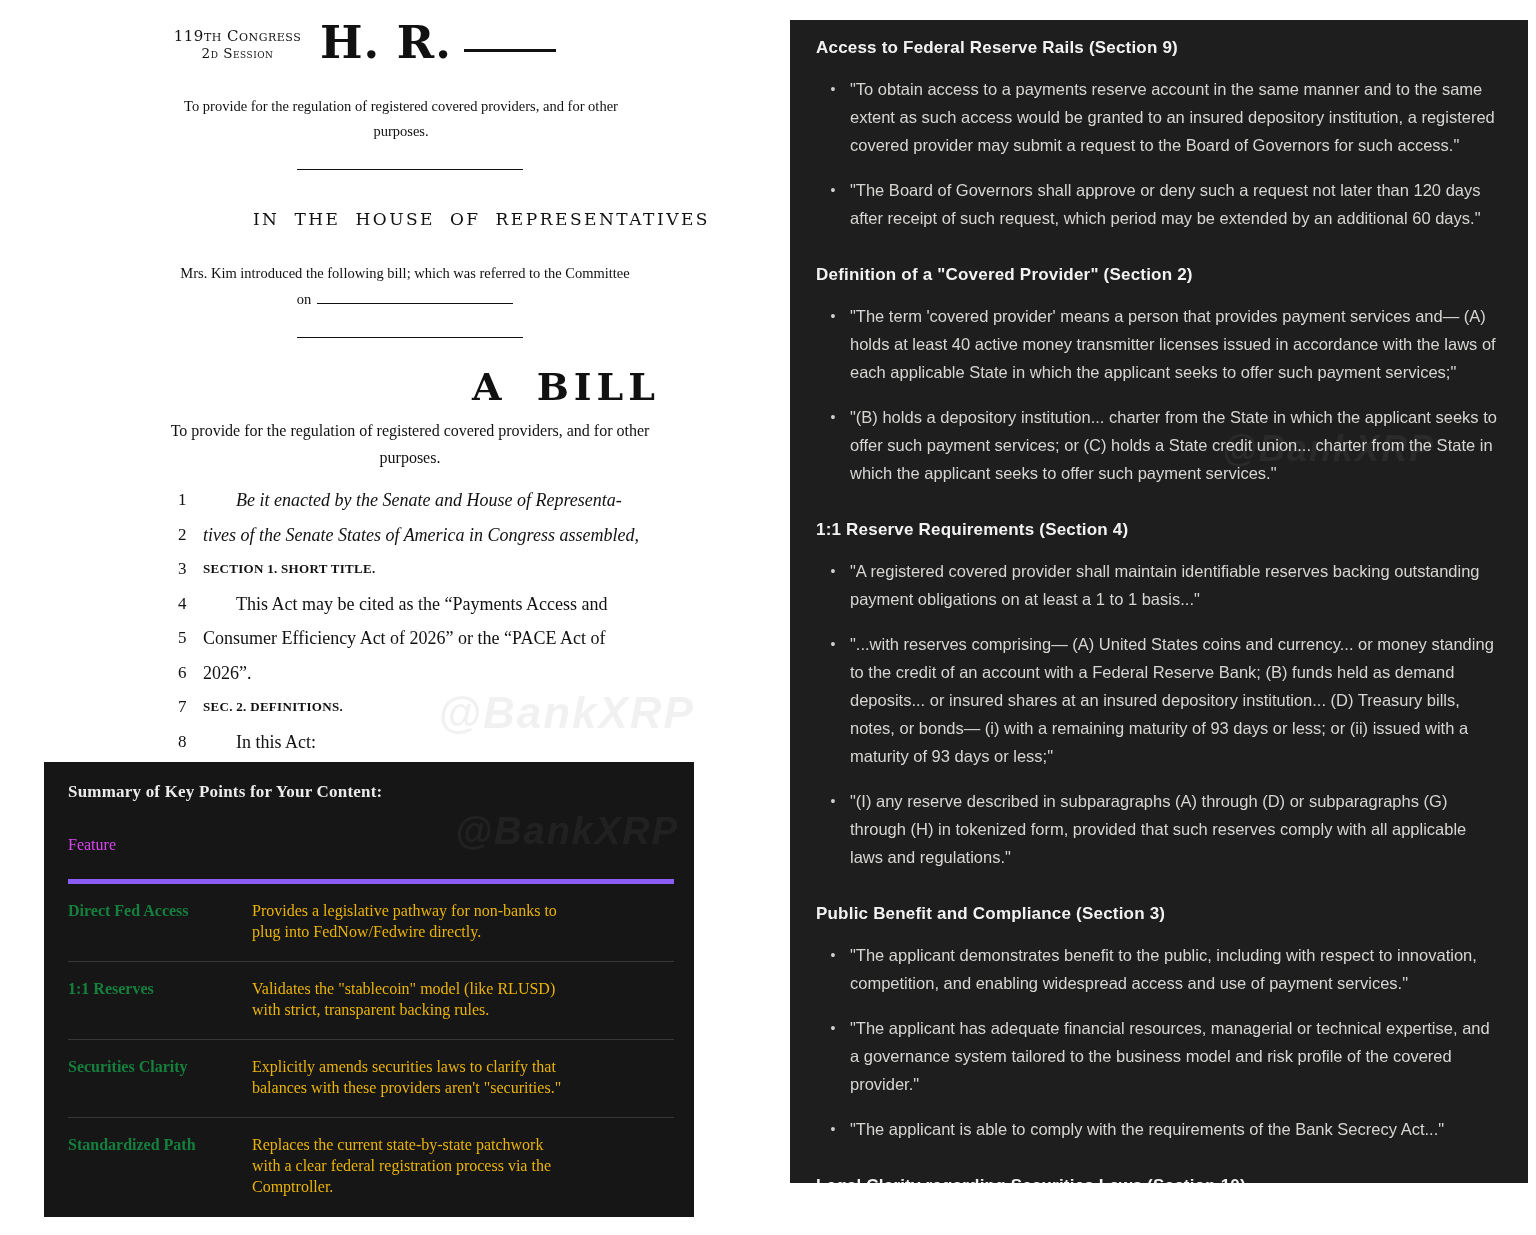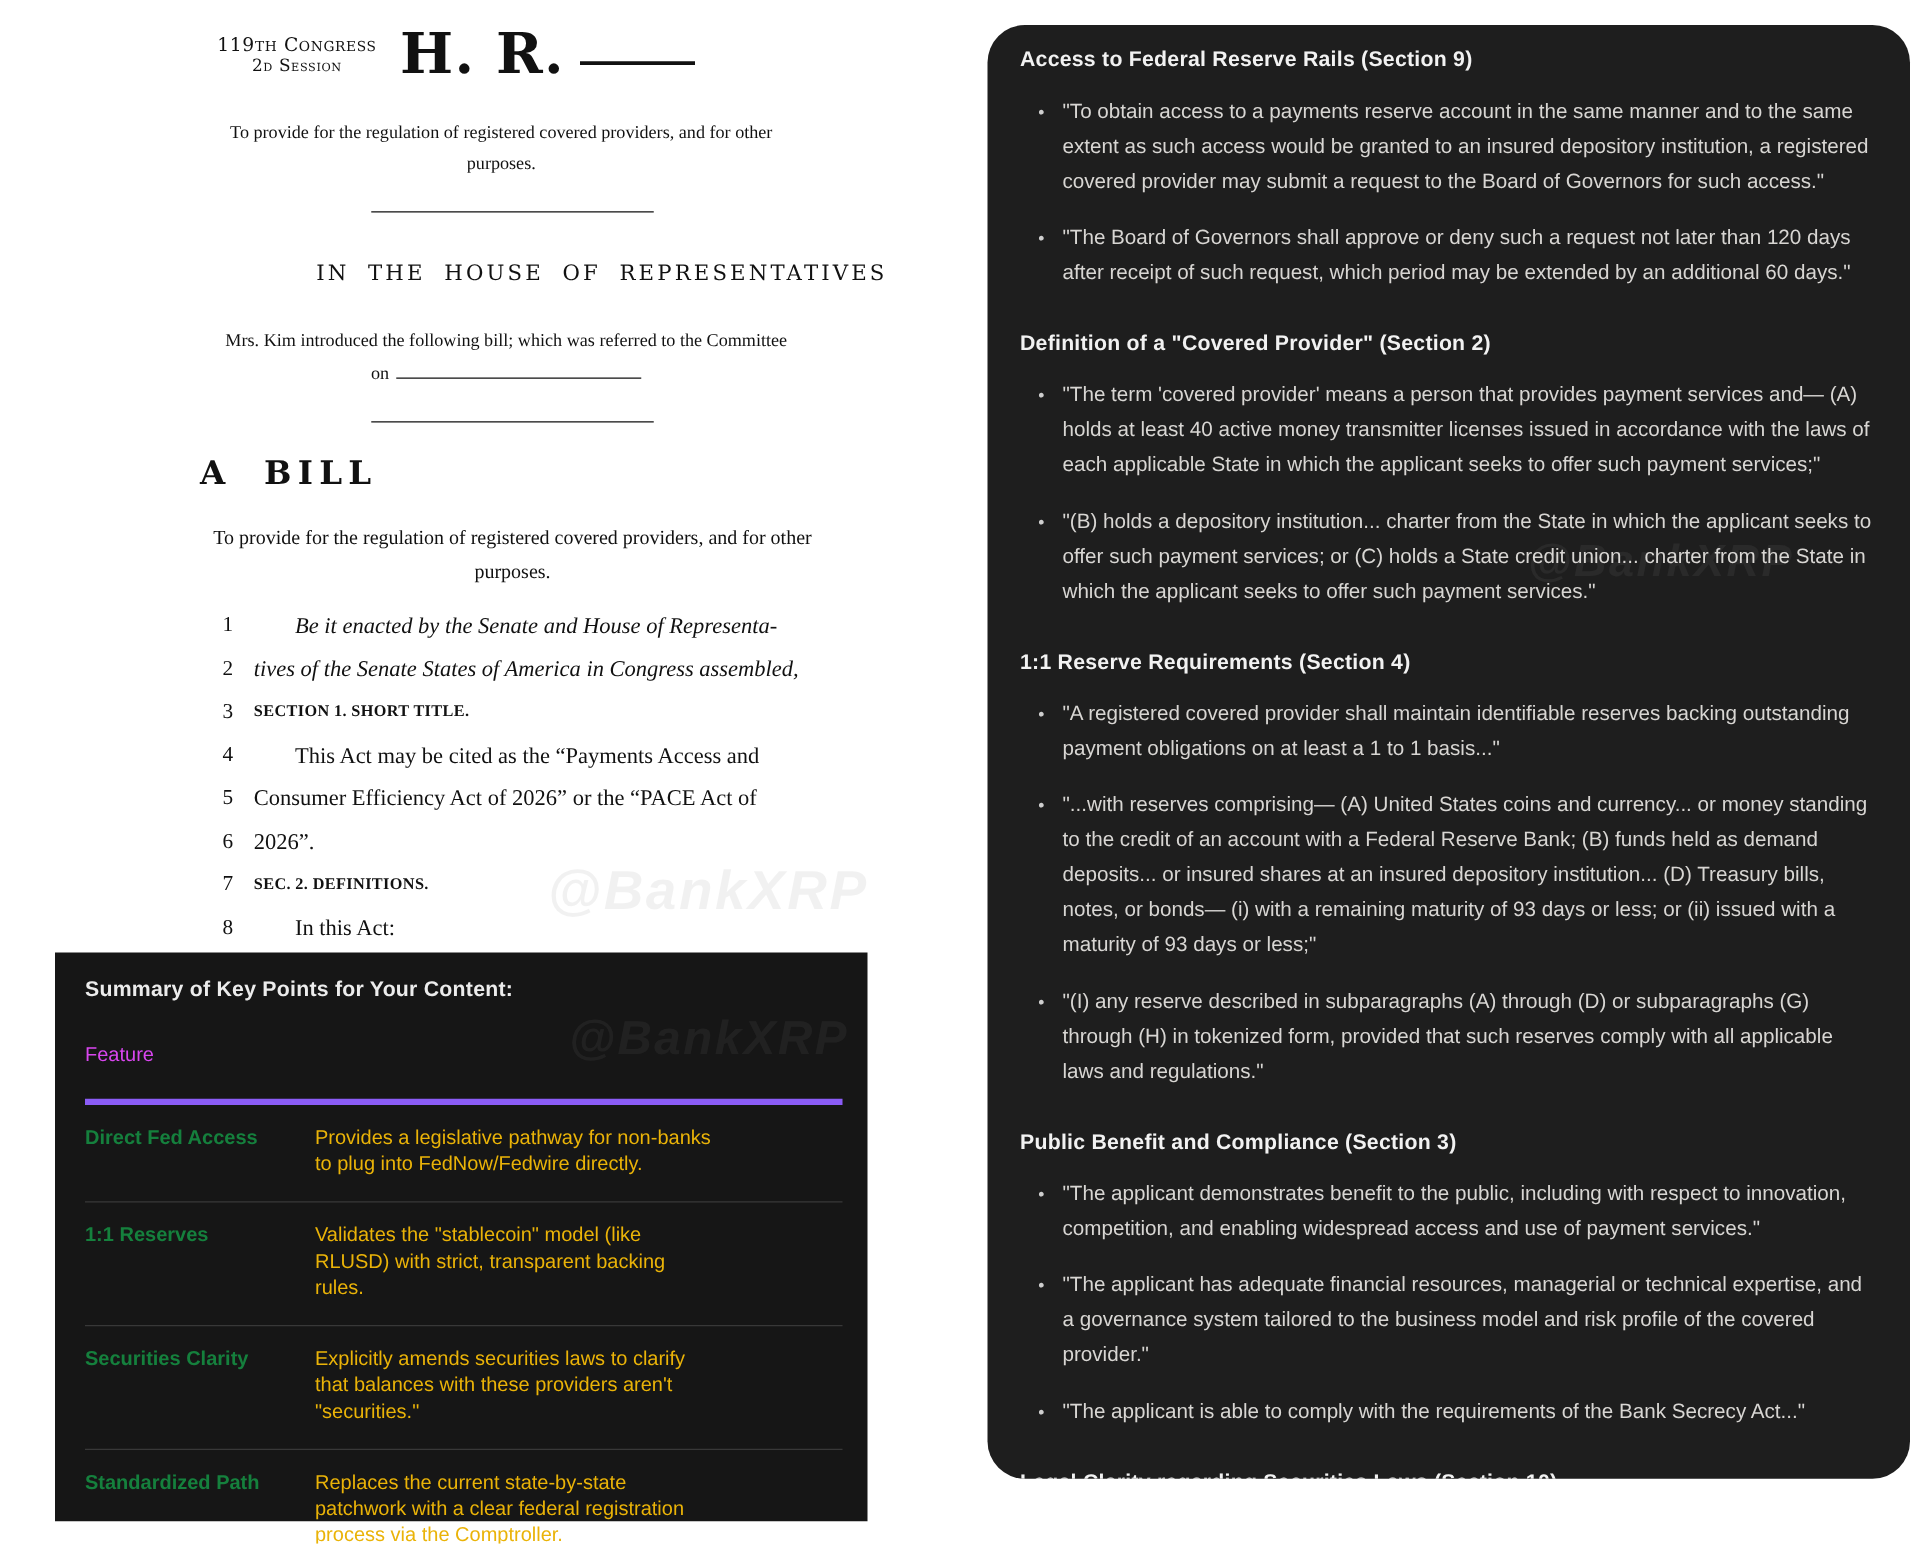--- a/index.html
+++ b/index.html
@@ -17,52 +17,52 @@
   .hr-blank{display:inline-block;width:92px;height:3px;background:#111;margin-left:12px;vertical-align:6px;}
   .preamble{position:absolute;left:165px;top:94px;width:472px;text-align:center;
             font-size:14.5px;line-height:25px;margin:0;}
   .rule{position:absolute;left:297px;width:226px;border-top:1.6px solid #111;height:0;}
   .rule-1{top:169px;} .rule-2{top:337px;}
   .chamber{position:absolute;left:110px;top:209px;width:600px;text-align:right;margin:0;
            font-family:"DejaVu Serif",serif;font-size:17px;letter-spacing:2.5px;word-spacing:7px;}
   .introduced{position:absolute;left:138px;top:260px;width:534px;text-align:center;
               font-size:14.5px;line-height:26px;margin:0;}
   .on-blank{display:inline-block;width:196px;height:1px;background:#111;margin-left:6px;vertical-align:baseline;}
-  .bill-title{position:absolute;left:160px;top:364px;width:500px;text-align:left;margin:0;
-              font-family:"DejaVu Serif",serif;font-size:26px;font-weight:700;letter-spacing:5px;word-spacing:12px;}
+  .bill-title{position:absolute;left:160px;top:364px;width:500px;text-align:right;margin:0;
+              font-family:"DejaVu Serif",serif;font-size:38px;font-weight:700;letter-spacing:5px;word-spacing:12px;}
   .bill-subtitle{position:absolute;left:158px;top:417px;width:504px;text-align:center;margin:0;
                  font-size:16px;line-height:27px;}
   .bill-lines{position:absolute;left:178px;top:483px;width:520px;list-style:none;margin:0;padding:0;}
   .bline{position:relative;height:34.5px;font-size:18px;line-height:34.5px;}
   .bline .num{position:absolute;left:0;top:0;font-size:17px;}
   .bline .txt{display:block;margin-left:25px;white-space:nowrap;}
   .txt.it{font-style:italic;}
   .txt.bd{font-weight:700;font-size:13px;letter-spacing:0.3px;}
   .txt.ind{padding-left:33px;}
 
   
   .wm{position:absolute;font-family:"Liberation Sans",sans-serif;font-style:italic;font-weight:700;
       letter-spacing:2px;pointer-events:none;white-space:nowrap;}
   .wm-page{left:438px;top:688px;font-size:44px;color:rgba(0,0,0,0.055);}
   .wm-dark1{left:455px;top:810px;font-size:38px;color:rgba(255,255,255,0.05);}
   .wm-dark2{left:1222px;top:428px;font-size:36px;color:rgba(255,255,255,0.055);}
 
   
   .summary-panel{position:absolute;left:44px;top:762px;width:650px;height:455px;background:#161616;
-                 font-family:Liberation Sans, sans-serif;box-sizing:border-box;padding:20px 20px 4px 24px;}
+                 font-family:Liberation Serif, serif;box-sizing:border-box;padding:20px 20px 4px 24px;}
   .summary-title{margin:0 0 34px;font-size:17px;font-weight:700;color:#ececec;letter-spacing:0.2px;}
   .col-head{font-size:16px;color:#d946ef;padding-bottom:25px;border-bottom:5px solid #8b5cf6;}
   .srow{display:flex;padding:16px 0 19px;border-bottom:1px solid #383838;}
   .srow:last-child{border-bottom:none;}
   .flabel{width:184px;flex:none;font-size:16px;font-weight:700;color:#15803d;line-height:21px;}
   .fdesc{width:322px;font-size:16px;color:#eab308;line-height:21px;}
 
   
   .right-panel{position:absolute;left:790px;top:20px;width:738px;height:1163px;background:#1e1e1e;
-               font-family:"Liberation Sans",sans-serif;box-sizing:border-box;padding:18px 26px;overflow:hidden;border-radius:30px;}
+               font-family:"Liberation Sans",sans-serif;box-sizing:border-box;padding:18px 26px;overflow:hidden;}
   .sec-head{margin:33px 0 8px;font-size:17px;font-weight:700;color:#f2f2f2;letter-spacing:0.2px;}
   .sec-head:first-child{margin-top:0;}
   .bullets{list-style:none;margin:0;padding:0;}
   .bullet{display:flex;margin:17px 0;}
   .dot{width:34px;flex:none;text-align:center;color:#cfcfcf;font-size:14px;line-height:28px;}
   .btxt{flex:1;font-size:16.5px;color:#d8d6d3;line-height:28px;}
 </style>
 </head>
 <body>
 

